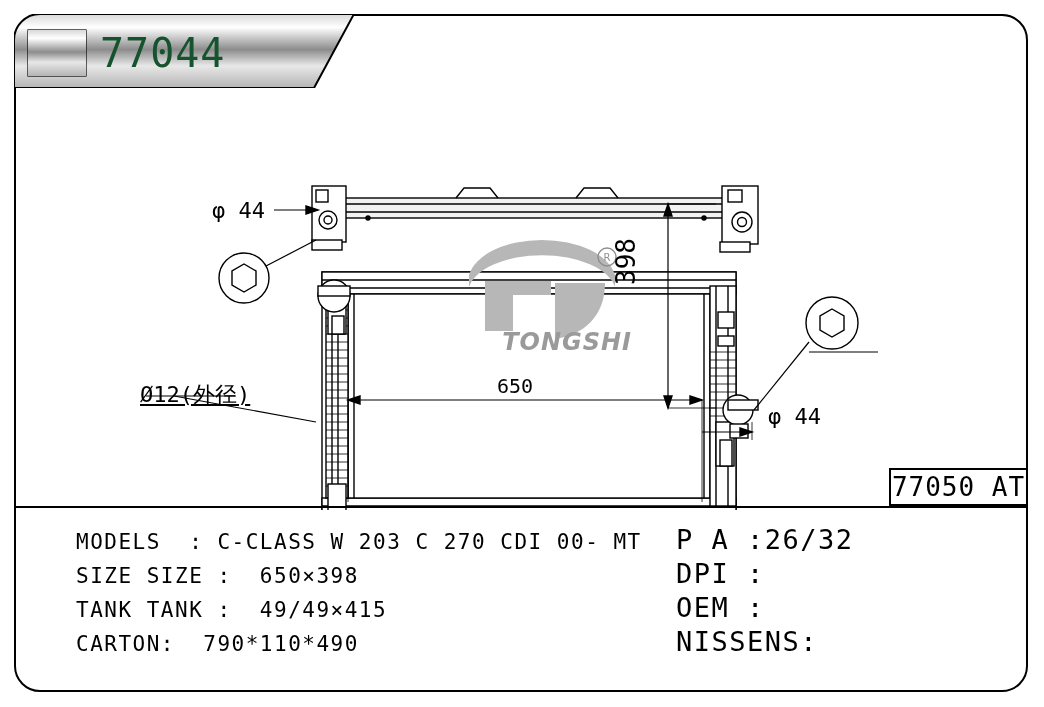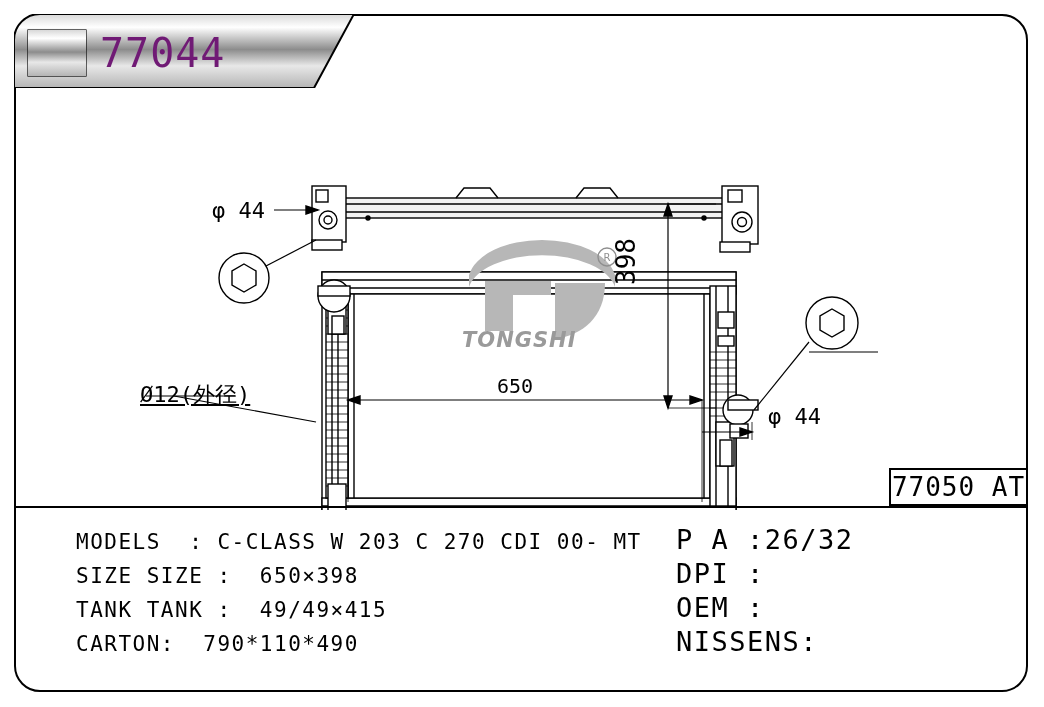--- a/index.html
+++ b/index.html
@@ -40,21 +40,21 @@
     position: absolute;
     left: 0; top: 0;
     width: 340px; height: 74px;
   }
   .banner-text {
     position: absolute;
     left: 86px;
     top: 16px;
     font-size: 40px;
     letter-spacing: 1px;
-    color: #701a75;
+    color: #14532d;
     font-family: "DejaVu Sans Mono", monospace;
     font-weight: normal;
   }
   
   .drawing {
     position: absolute;
     left: 16px;
     top: 90px;
     width: 1010px;
     height: 420px;
@@ -66,25 +66,25 @@
     top: 235px;
     width: 180px;
     height: 130px;
     pointer-events: none;
   }
   .wm-text {
     position: absolute;
     left: 462px;
     top: 328px;
     width: 170px;
-    text-align: left;
+    text-align: right;
     font-family: "DejaVu Sans", sans-serif;
     font-weight: bold;
     font-style: italic;
-    font-size: 21px;
+    font-size: 24px;
     color: #9a9a9a;
     letter-spacing: 1px;
   }
   
   .dim {
     position: absolute;
     color: #000;
     font-family: "DejaVu Sans Mono", monospace;
   }
   .dim-phi-top { left: 212px; top: 198px; font-size: 22px; }

